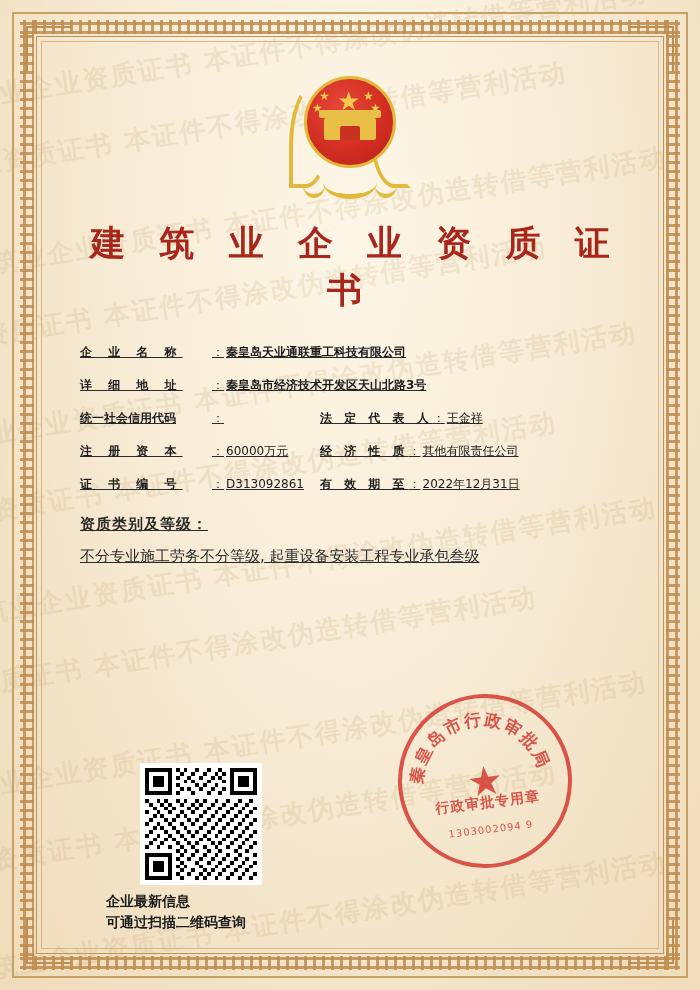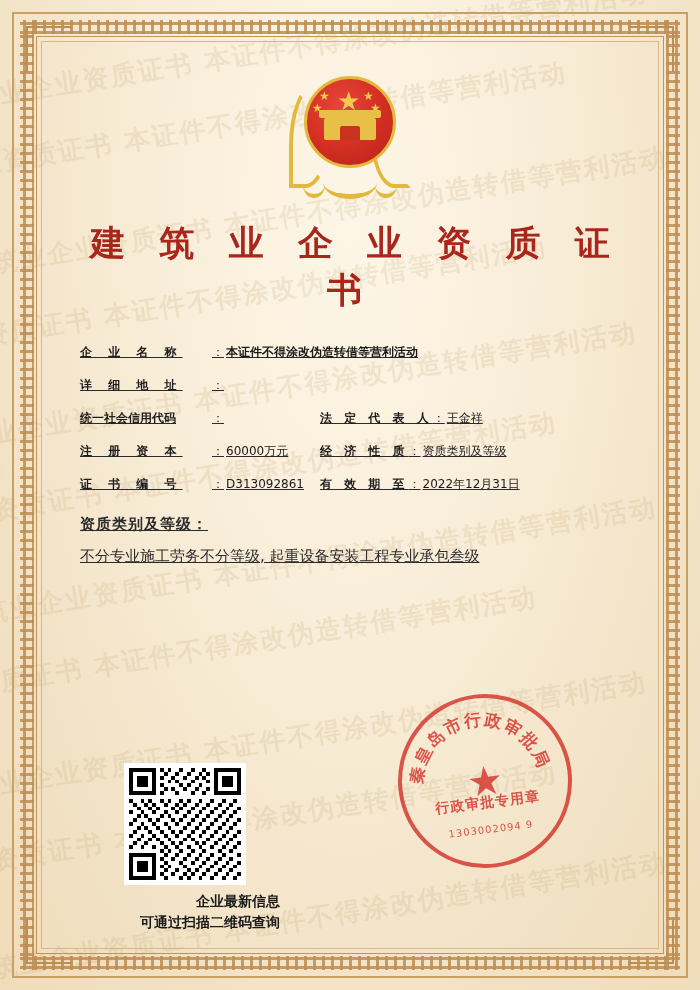--- a/index.html
+++ b/index.html
@@ -240,24 +240,24 @@
   
   .bottom {
     position: absolute;
     left: 28px;
     right: 20px;
     bottom: 10px;
     height: 180px;
   }
   .qr-block {
     position: absolute;
-    left: 10px;
+    left: 26px;
     bottom: 0;
     width: 190px;
-    text-align: right;
+    text-align: left;
   }
   .qr {
     width: 122px;
     height: 122px;
     margin: 0 auto;
     background: #fff;
     padding: 5px;
     box-sizing: border-box;
   }
   .qr svg { display: block; }
@@ -382,26 +382,27 @@
       <div class="ribbon"></div>
     </div>
 
     <div class="title">建 筑 业 企 业 资 质 证 书</div>
 
     <div class="fields">
 
       <div class="frow">
         <span class="flabel w6">企 业 名 称</span>
         <span class="colon">：</span>
-        <span class="fvalue bold">本证件不得涂改伪造转借等营利活动</span>
+        <span class="fvalue bold">秦皇岛天业通联重工科技有限公司</span>
       </div>
 
       <div class="frow">
         <span class="flabel w6">详 细 地 址</span>
         <span class="colon">：</span>
+        <span class="fvalue bold">秦皇岛市经济技术开发区天山北路3号</span>
       </div>
 
       <div class="frow">
         <span class="fhalf-left">
           <span class="flabel w-code">统一社会信用代码</span>
           <span class="colon">：</span>
         </span>
         <span class="fhalf-right">
           <span class="flabel w4">法 定 代 表 人</span>
           <span class="colon">：</span>
@@ -411,21 +412,21 @@
 
       <div class="frow">
         <span class="fhalf-left">
           <span class="flabel w6">注 册 资 本</span>
           <span class="colon">：</span>
           <span class="fvalue">60000万元</span>
         </span>
         <span class="fhalf-right">
           <span class="flabel w4">经 济 性 质</span>
           <span class="colon">：</span>
-          <span class="fvalue">资质类别及等级</span>
+          <span class="fvalue">其他有限责任公司</span>
         </span>
       </div>
 
       <div class="frow">
         <span class="fhalf-left">
           <span class="flabel w6">证 书 编 号</span>
           <span class="colon">：</span>
           <span class="fvalue">D313092861</span>
         </span>
         <span class="fhalf-right">

